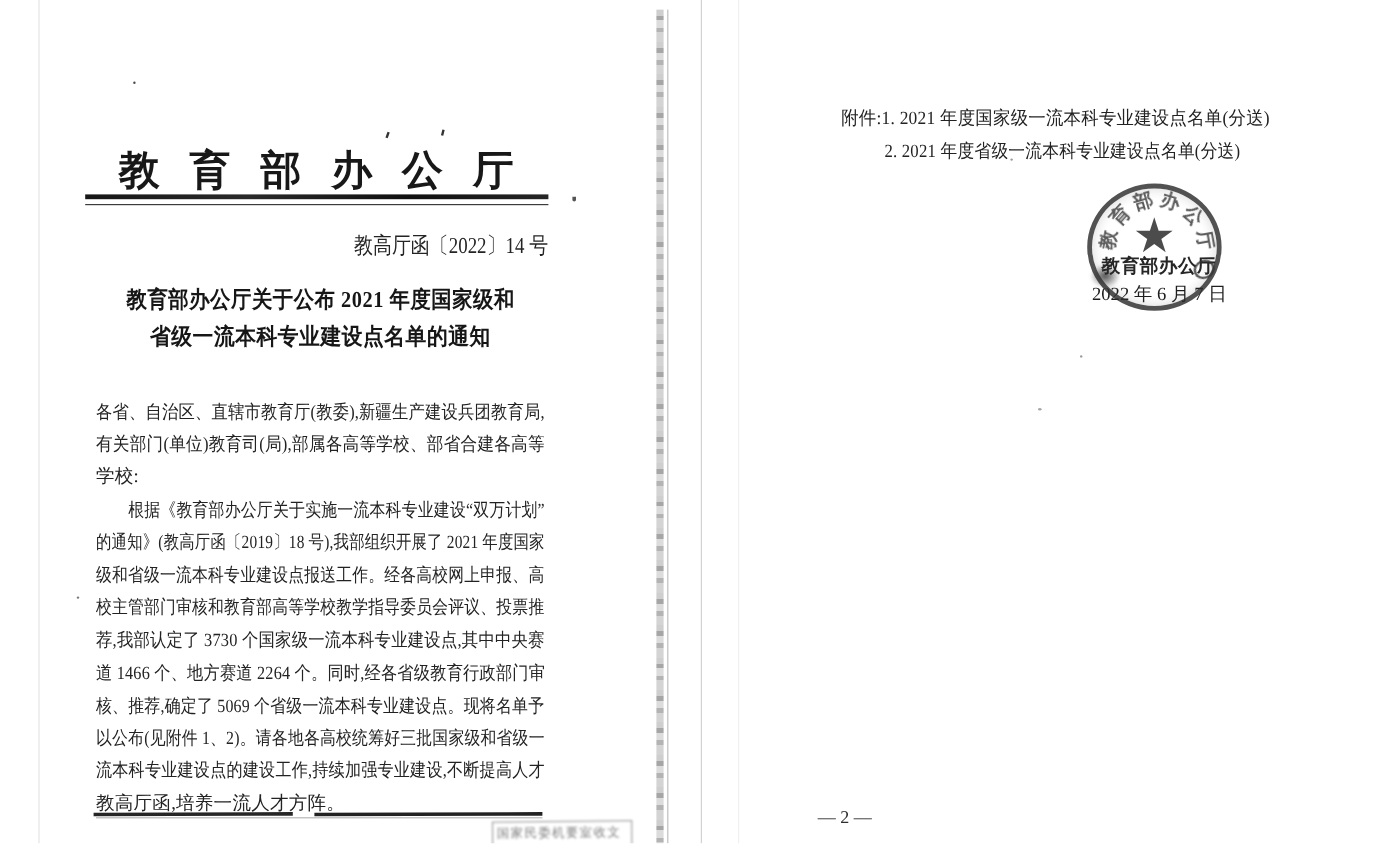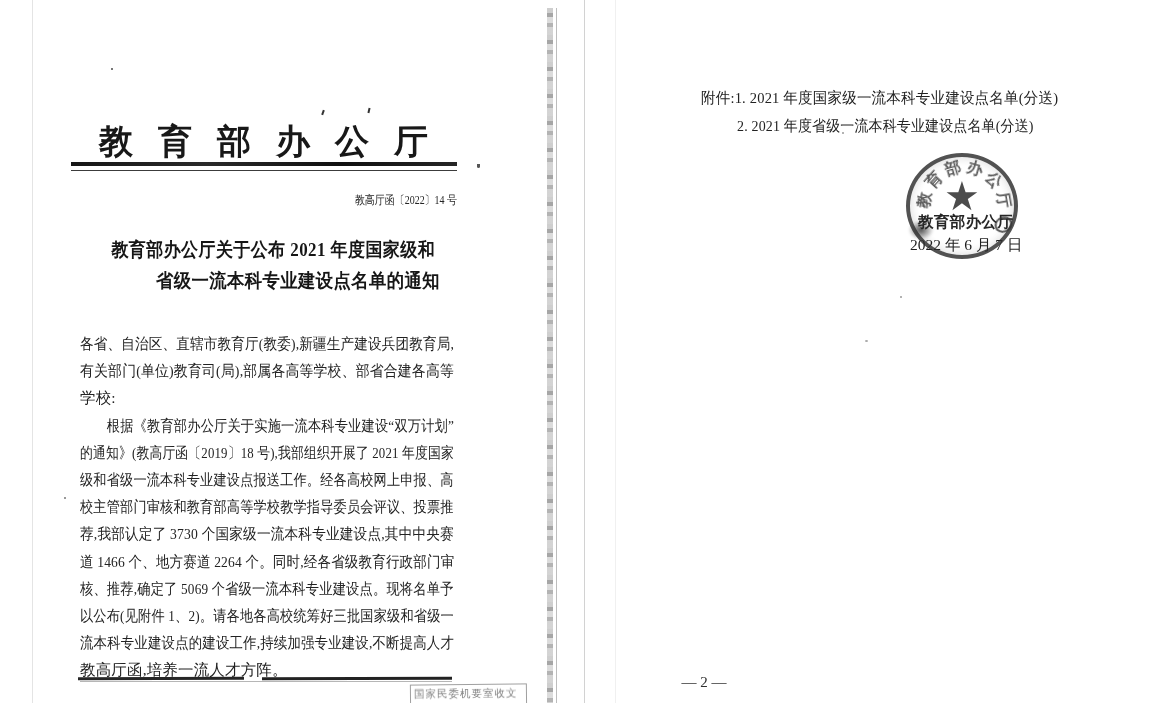--- a/index.html
+++ b/index.html
@@ -34,27 +34,27 @@
     color: #181818; white-space: nowrap;
   }
   .masthead .inner { display: inline-block; letter-spacing: 25px; padding-left: 25px; }
 
   .rule-thick { position: absolute; left: 71px; top: 162px; width: 386px; height: 4px;
     background: linear-gradient(90deg,#161616 0%,#2a2a2a 35%,#101010 70%,#262626 100%); }
   .rule-thin  { position: absolute; left: 71px; top: 169.5px; width: 386px; height: 1.5px; background: #3c3c3c; }
 
   .doc-number {
     position: absolute; left: 157px; top: 192px; width: 300px;
-    text-align: right; font-size: 12px; color: #242424; white-space: nowrap;
+    text-align: right; font-size: 19px; color: #242424; white-space: nowrap;
   }
   .doc-number .inner { display: inline-block; white-space: nowrap; }
 
   .doc-title {
     position: absolute; left: 80px; width: 374px;
-    text-align: right; font-weight: bold; font-size: 19px; color: #161616;
+    text-align: center; font-weight: bold; font-size: 19px; color: #161616;
   }
   .doc-title .inner { display: inline-block; white-space: nowrap; letter-spacing: .5px; }
   .title-1 { top: 237px; }
   .title-2 { top: 268px; }
 
   .body-block { position: absolute; left: 80px; top: 330px; width: 375px; }
   .body-line  {
     height: 27.2px; line-height: 27.2px; font-size: 15.5px; color: #222;
     white-space: nowrap; letter-spacing: .2px;
   }

